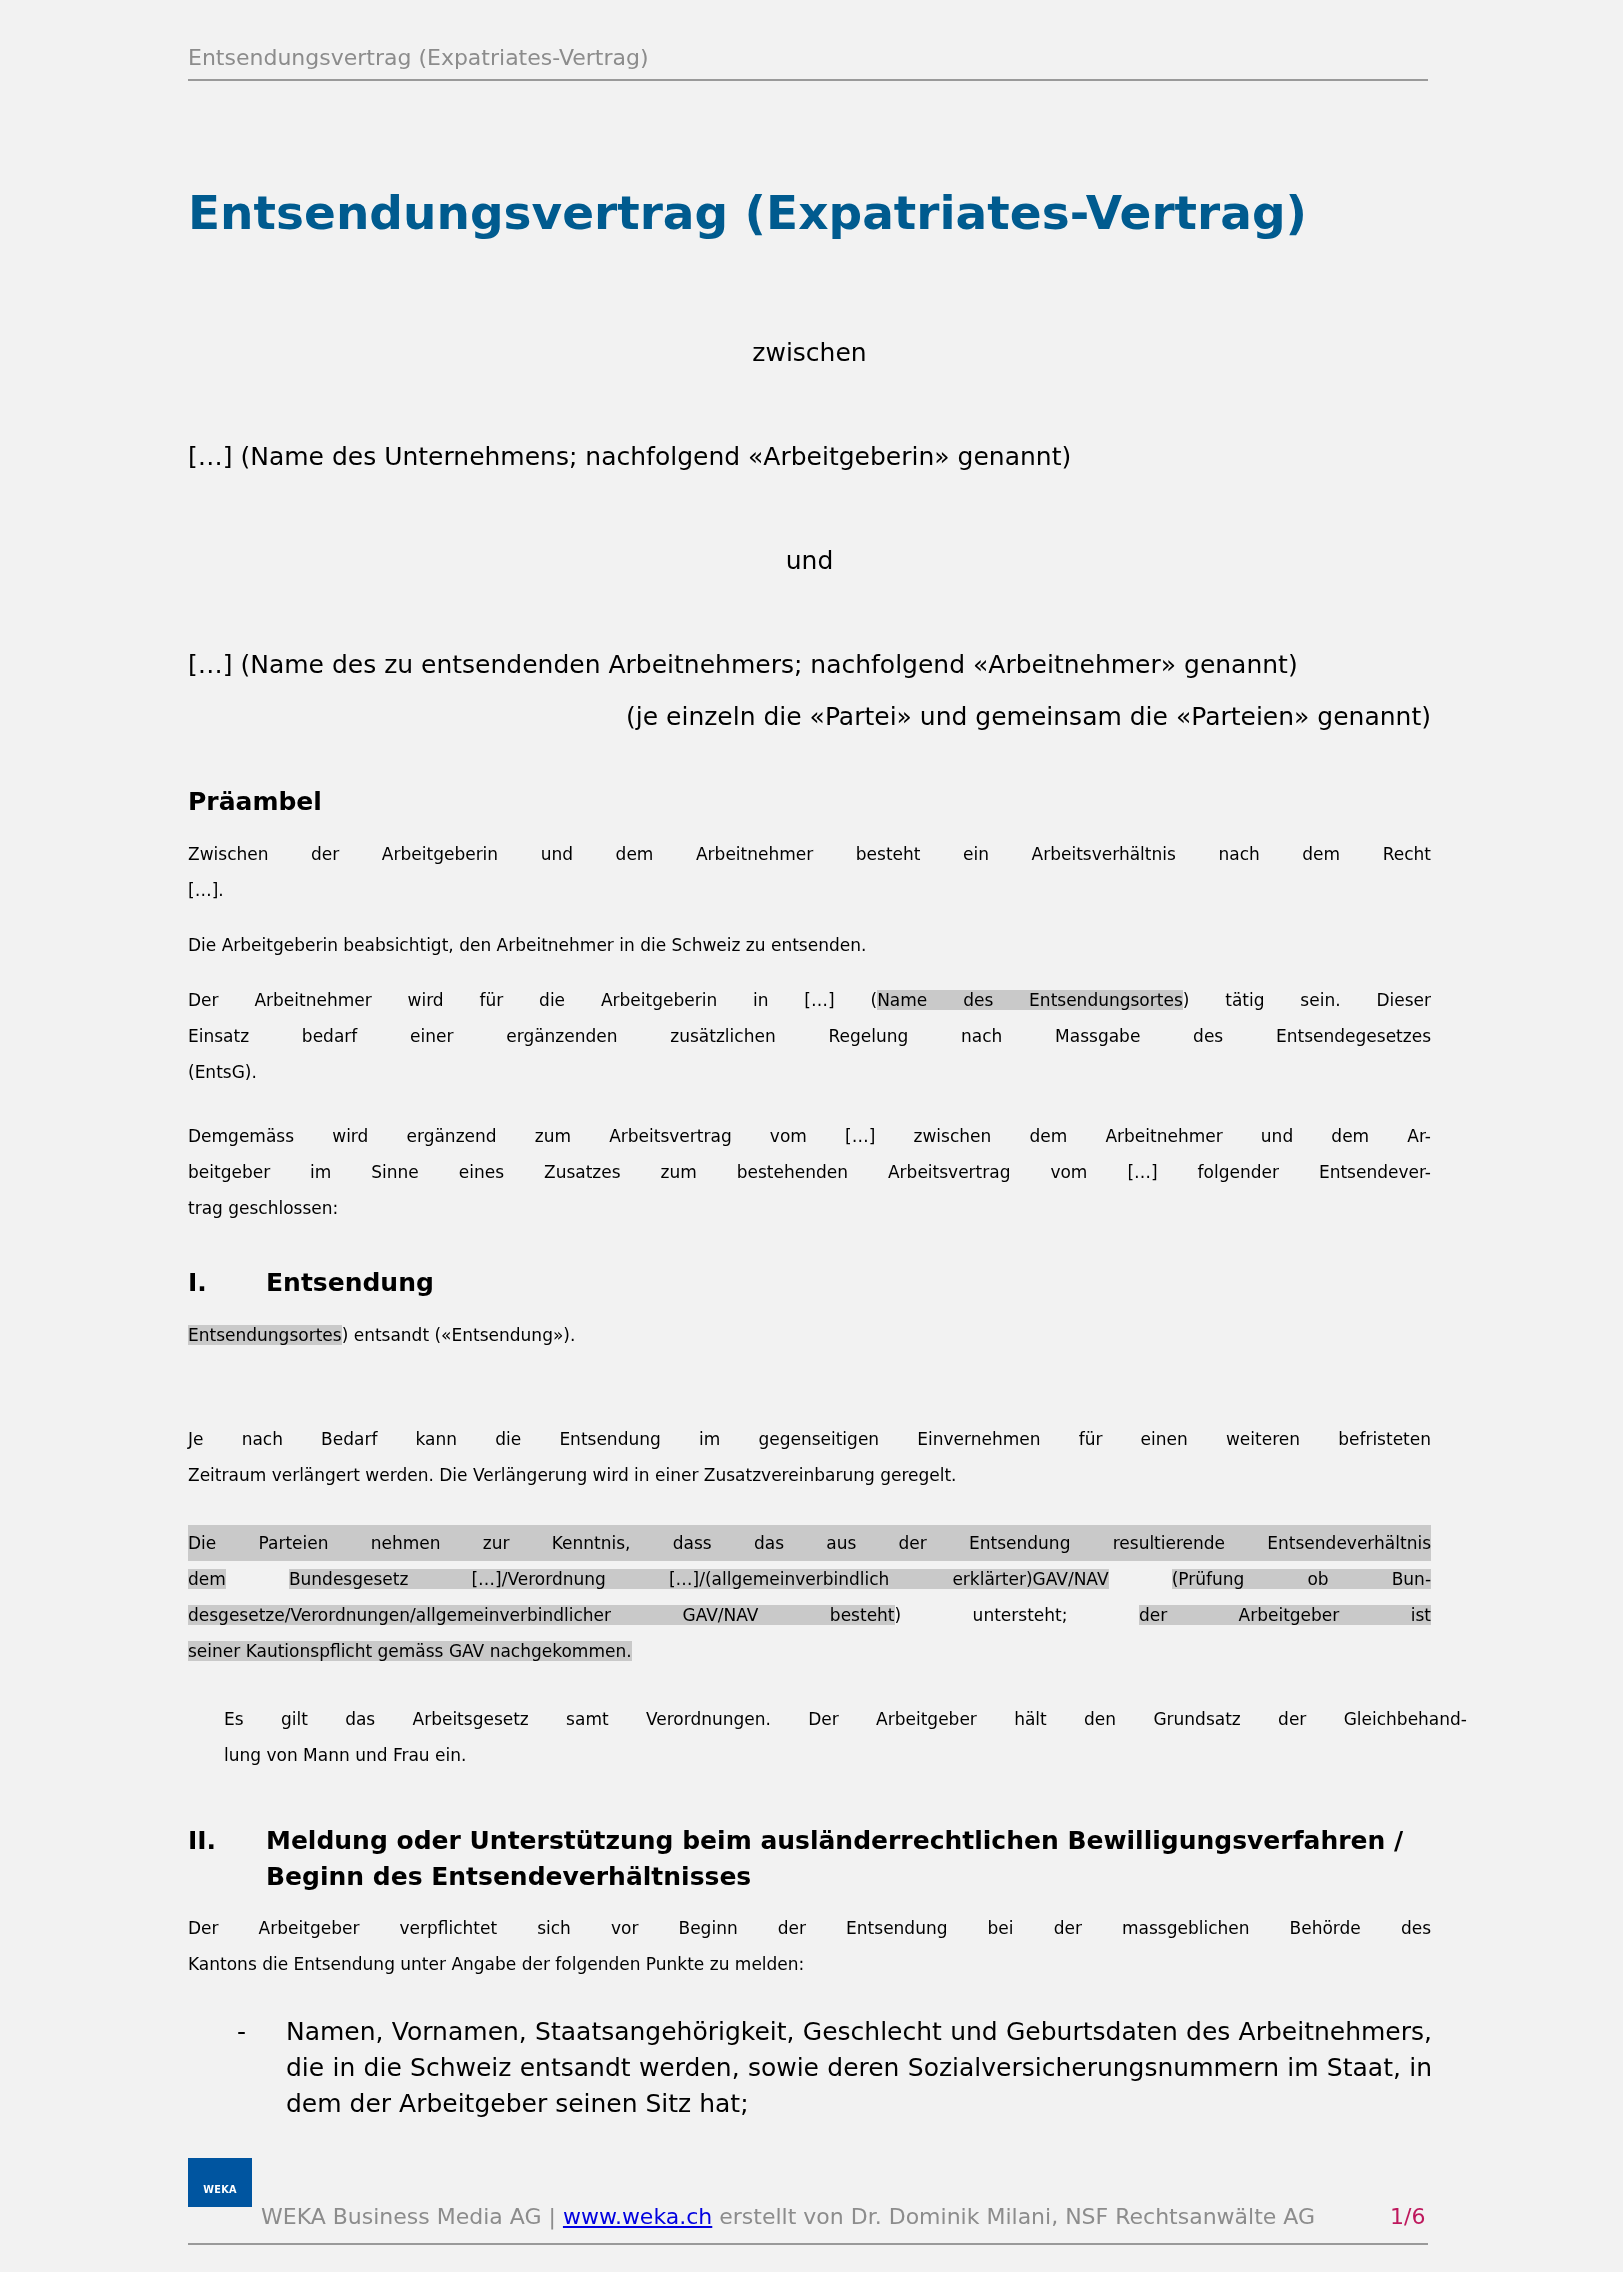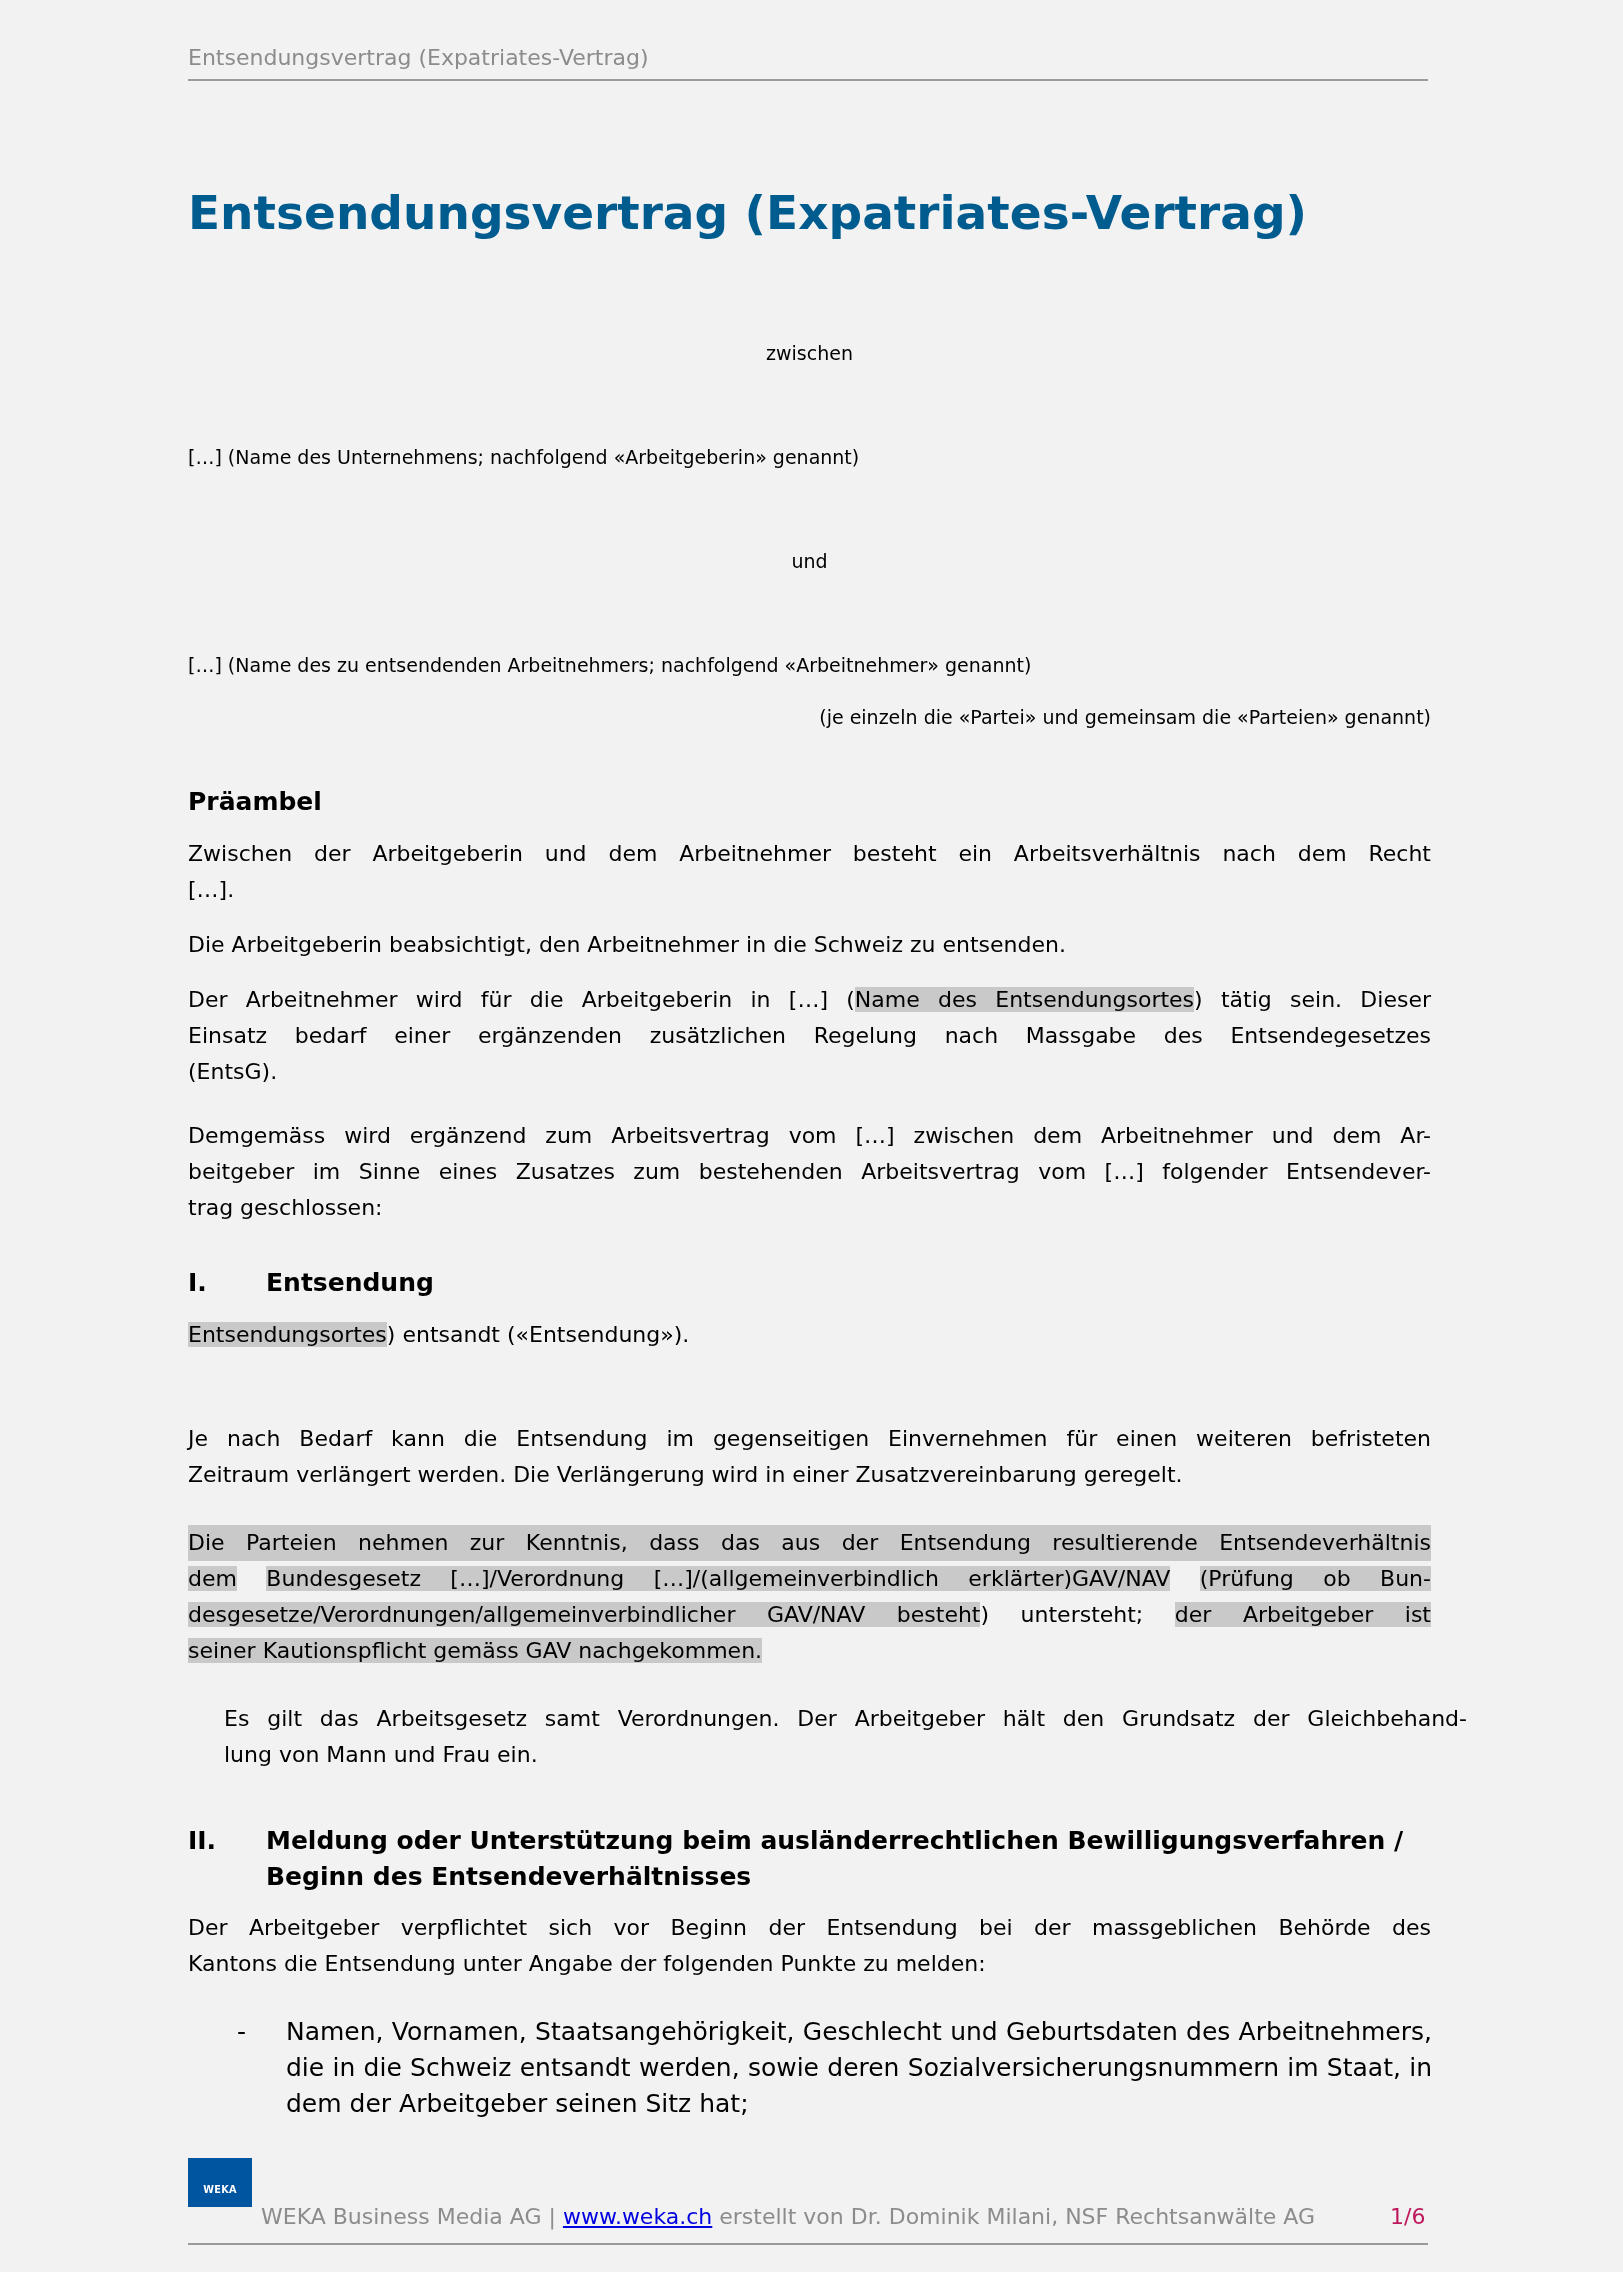--- a/index.html
+++ b/index.html
@@ -10,24 +10,24 @@
     color: #000;
   }
   .abs { position: absolute; white-space: nowrap; }
   .running-header {
     left: 188px; top: 45px; font-size: 22px; color: #8c8c8c;
   }
   .rule { position: absolute; left: 188px; width: 1240px; height: 1.9px; background: #9a9a9a; }
   .doc-title {
     left: 188px; top: 185px; font-size: 47px; font-weight: bold; color: #005b8f;
   }
-  .body-text { font-size: 19px; line-height: 36px; }
+  .body-text { font-size: 25px; line-height: 36px; }
   .center { left: 188px; width: 1243px; text-align: center; }
   .right { left: 188px; width: 1243px; text-align: right; }
-  .para { position: absolute; left: 188px; width: 1243px; font-size: 22px; line-height: 36px; text-align: justify; }
+  .para { position: absolute; left: 188px; width: 1243px; font-size: 17px; line-height: 36px; text-align: justify; }
   .para .line { display: block; white-space: nowrap; text-align-last: justify; text-align: justify; }
   .para .line.last { text-align-last: left; }
   .hl { background: #c9c9c9; }
   .heading { position: absolute; left: 188px; font-size: 25px; font-weight: bold; line-height: 36px; }
   .heading .num { position: absolute; left: 0; }
   .heading .txt { position: absolute; left: 78px; white-space: nowrap; }
   .bullet-dash { position: absolute; left: 237px; font-size: 25px; }
   .bullet-body { position: absolute; left: 286px; width: 1146px; font-size: 25px; line-height: 36px; }
   .bullet-body .line { display: block; white-space: nowrap; text-align-last: justify; }
   .bullet-body .line.last { text-align-last: left; }

